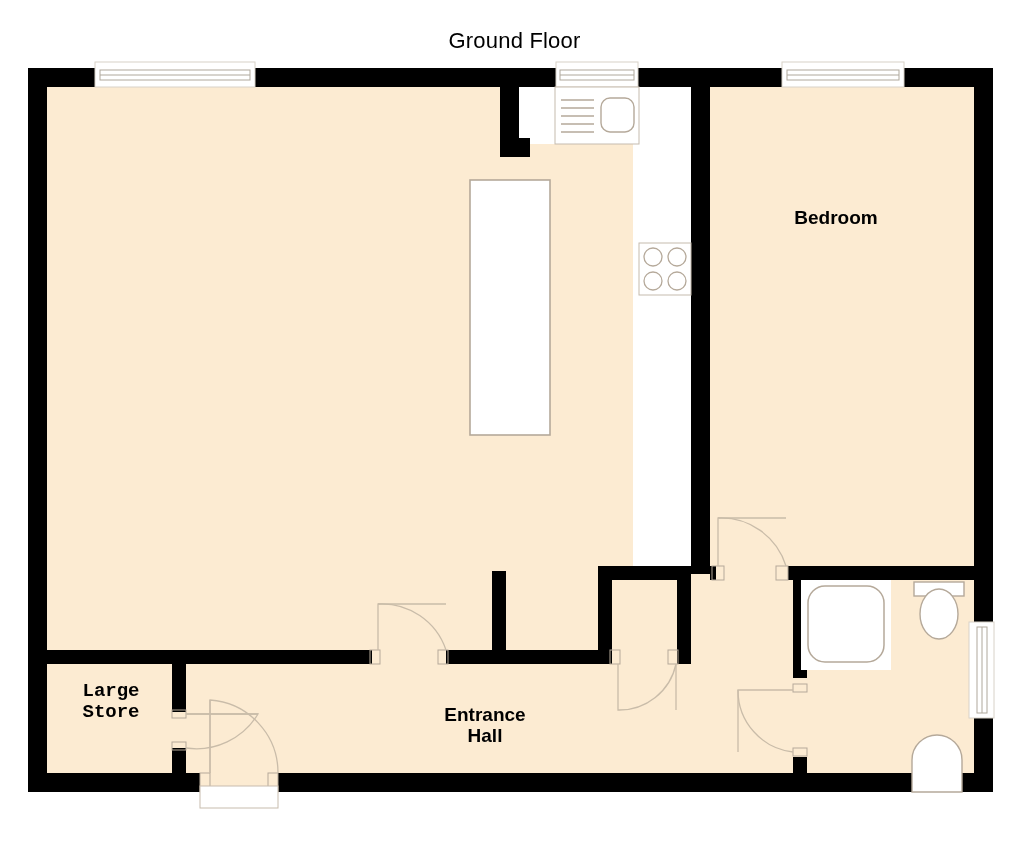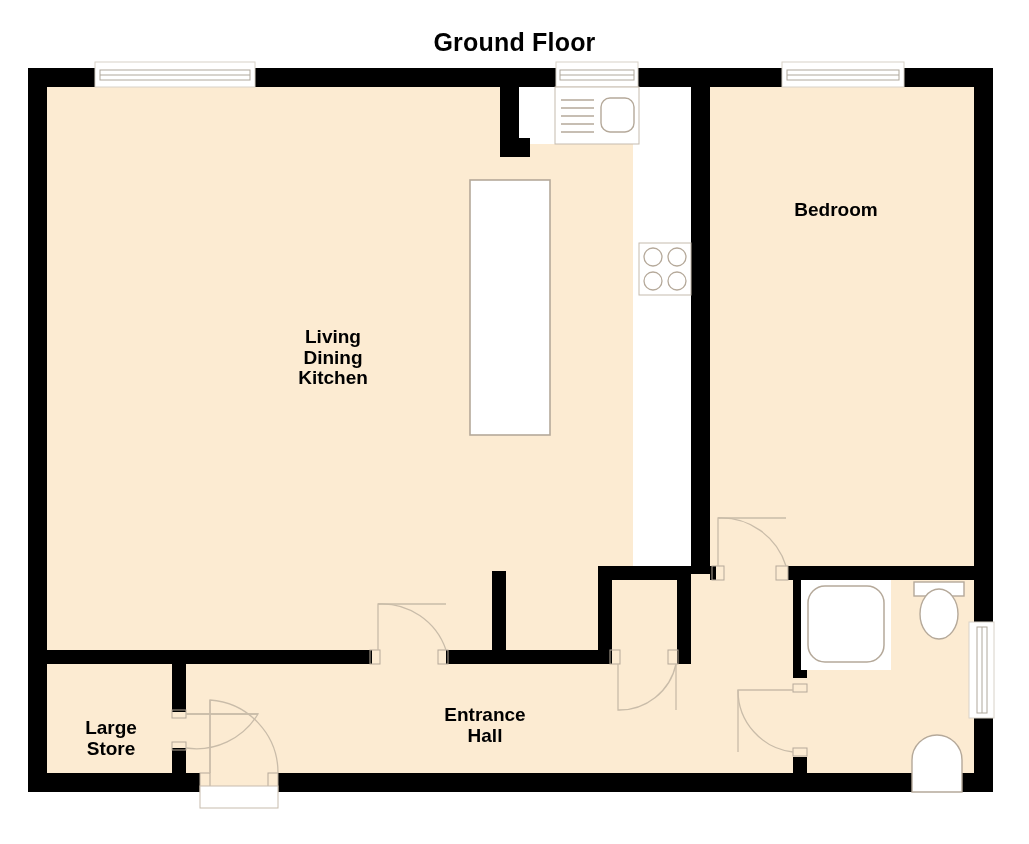--- a/index.html
+++ b/index.html
@@ -19,22 +19,22 @@
     left: 0; top: 0;
     width: 1029px;
     height: 844px;
   }
   .plan-title {
     position: absolute;
     left: 0;
     top: 28px;
     width: 1029px;
     text-align: center;
-    font-size: 25px;
-    font-weight: bold;
+    font-size: 22px;
+    font-weight: normal;
     color: #000000;
     letter-spacing: 0.2px;
   }
   svg.floorplan {
     position: absolute;
     left: 0;
     top: 0;
     width: 1029px;
     height: 844px;
     display: block;
@@ -229,26 +229,23 @@
         <rect x="793" y="686" width="14" height="66" fill="#FCEBD2"></rect>
         <rect x="793" y="684" width="14" height="8" fill="none" stroke="#B5A99A" stroke-width="1"></rect>
         <rect x="793" y="748" width="14" height="8" fill="none" stroke="#B5A99A" stroke-width="1"></rect>
         <path d="M 793 690 L 738 690 A 62 62 0 0 0 793 752" fill="none" stroke="#C9BCA9" stroke-width="1.3"></path>
         <line x1="738" y1="690" x2="738" y2="752" stroke="#C9BCA9" stroke-width="1.3"></line>
       </g>
     </g>
 
   </svg>
 
-  <div class="room-label" style="left:248px; top:327px; width:170px;">Living
-Dining
-Kitchen</div>
-
-  <div class="room-label" style="left:751px; top:200px; width:170px;">Bedroom</div>
-
-  <div class="room-label" style="left:36px; top:718px; width:150px;">Large
+
+  <div class="room-label" style="left:751px; top:208px; width:170px;">Bedroom</div>
+
+  <div class="room-label" style="left:36px; top:681px; width:150px;font-family:Liberation Mono, monospace;">Large
 Store</div>
 
   <div class="room-label" style="left:395px; top:689px; width:180px;margin-top:16px;">Entrance
 Hall</div>
 
 
 </div>
 
 </body></html>

